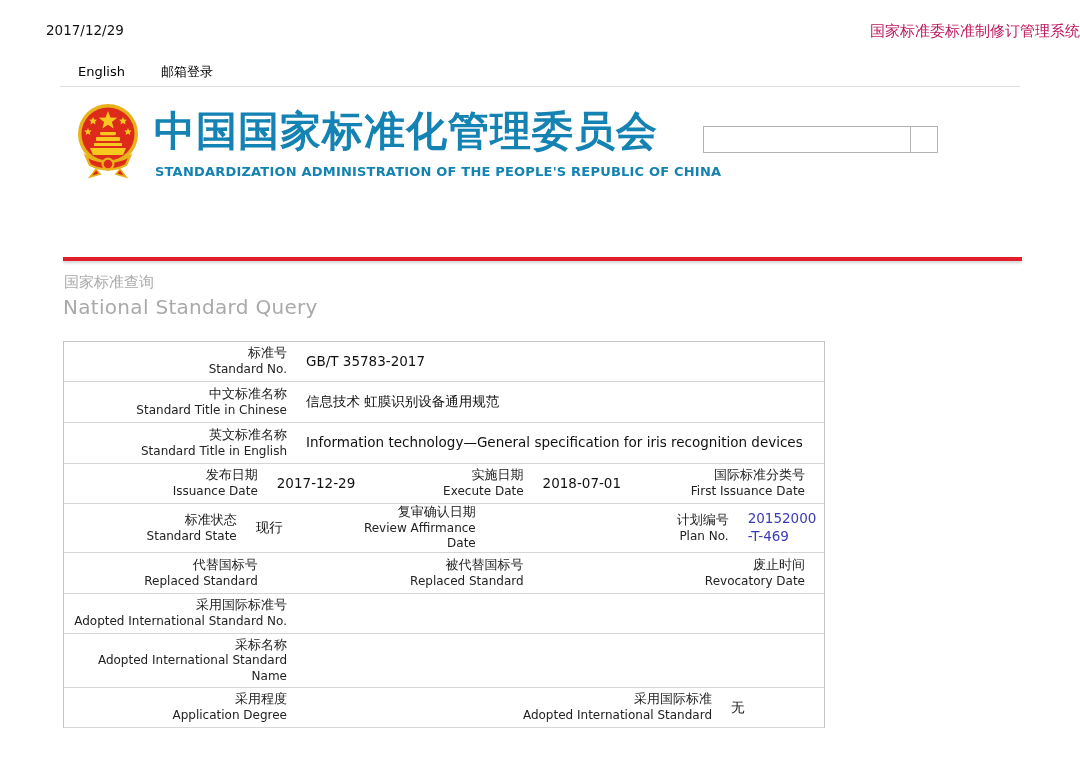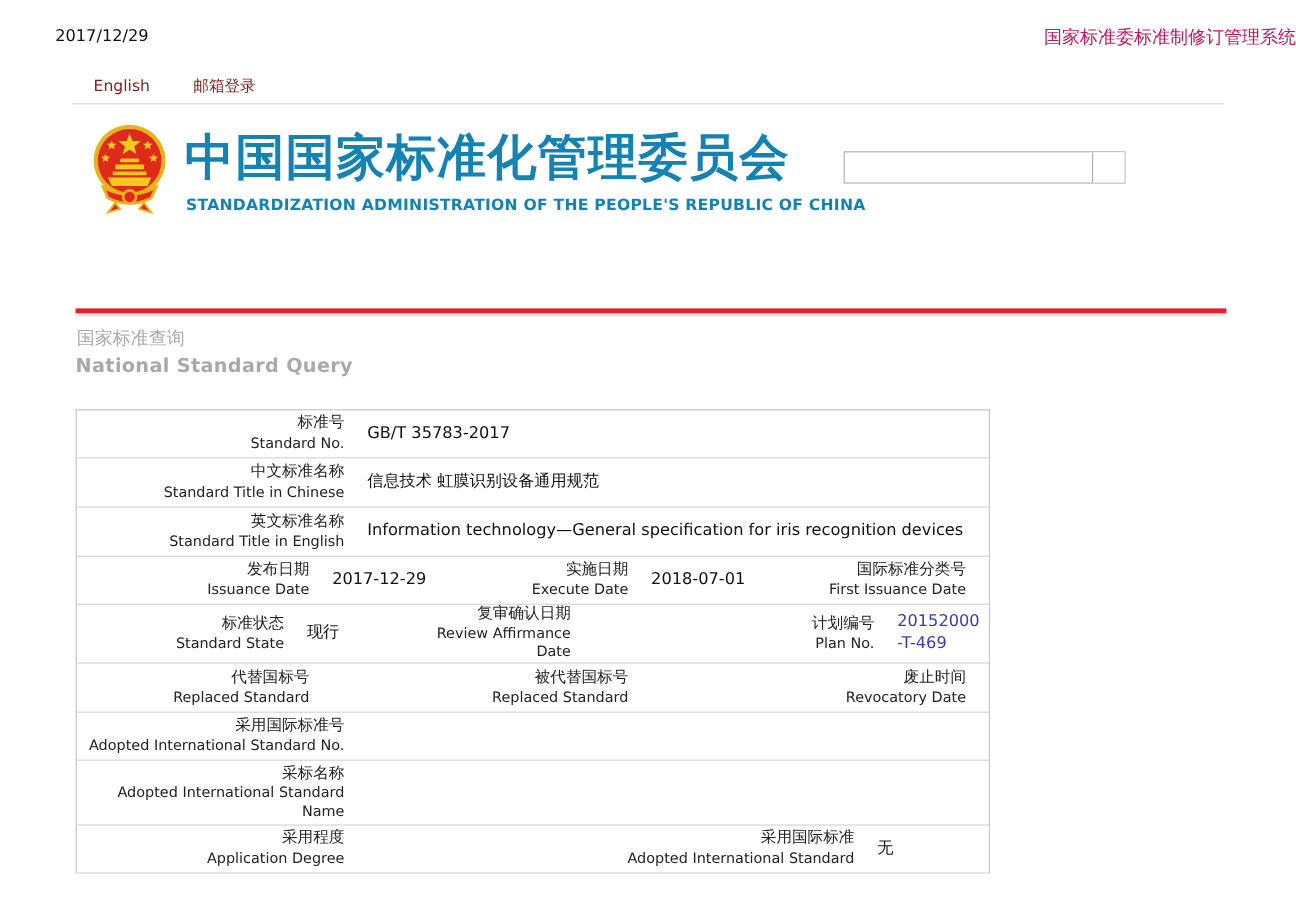--- a/index.html
+++ b/index.html
@@ -5,21 +5,21 @@
   * { margin:0; padding:0; box-sizing:border-box; }
   html,body { width:1080px; height:760px; background:#fff; overflow:hidden;
               font-family:"DejaVu Sans","Liberation Sans",sans-serif; color:#1a1a1a; position:relative; }
 
   
   .sys-date { position:absolute; top:22px; left:46px; font-size:13.5px; color:#111;text-align:center; }
   .sys-title { position:absolute; top:22px; left:80px; right:0; text-align:right; font-size:15px; color:#be185d; }
 
   
   .nav { position:absolute; top:63px; left:78px; font-size:13px; color:#333; }
-  .nav a { color:#7f1d1d; text-decoration:none; margin-right:32px; cursor:pointer; }
+  .nav a { color:#000000; text-decoration:none; margin-right:32px; cursor:pointer; }
   .nav-rule { position:absolute; top:86px; left:60px; width:960px; height:1px; background:#ddd; }
 
   
   .emblem { position:absolute; top:101px; left:76px; width:64px; height:82px; }
   .org-cn { position:absolute; top:104px; left:154px; font-size:41px; font-weight:bold;
             letter-spacing:1px; color:#1482b2; white-space:nowrap; }
   .org-en { position:absolute; top:164px; left:155px; font-size:13px; font-weight:bold;
             letter-spacing:.2px; color:#1482b2; white-space:nowrap; }
 
   .search-box { position:absolute; top:126px; left:703px; width:235px; height:27px;
@@ -27,21 +27,21 @@
   .search-box input { flex:1; border:none; outline:none; font-size:13px; padding:0 6px;
                       font-family:inherit; background:transparent; }
   .search-box button { width:27px; border:none; border-left:1px solid #b3b3b3; background:#fff; cursor:pointer; }
 
   
   .red-bar { position:absolute; top:257px; left:63px; width:959px; height:4px;
              background:#e11e2a; box-shadow:0 2px 3px rgba(0,0,0,.18); }
 
   
   .sec-cn { position:absolute; top:273px; left:64px; font-size:15px; color:#a9a9a9; }
-  .sec-en { position:absolute; top:295px; left:63px; font-size:16px; font-weight:bold;
+  .sec-en { position:absolute; top:295px; left:63px; font-size:20px; font-weight:normal;
             color:#a9a9a9; letter-spacing:.3px; }
 
   
   .detail { position:absolute; top:341px; left:63px; width:762px;
             border:1px solid #c6c6c6; border-bottom:none; }
   .row { display:flex; align-items:center; border-bottom:1px solid #d6d6d6; min-height:40px; }
   .row.h41 { min-height:41px; }
   .row.tall { min-height:54px; }
   .row:last-child { border-bottom:1px solid #d6d6d6; }
 

